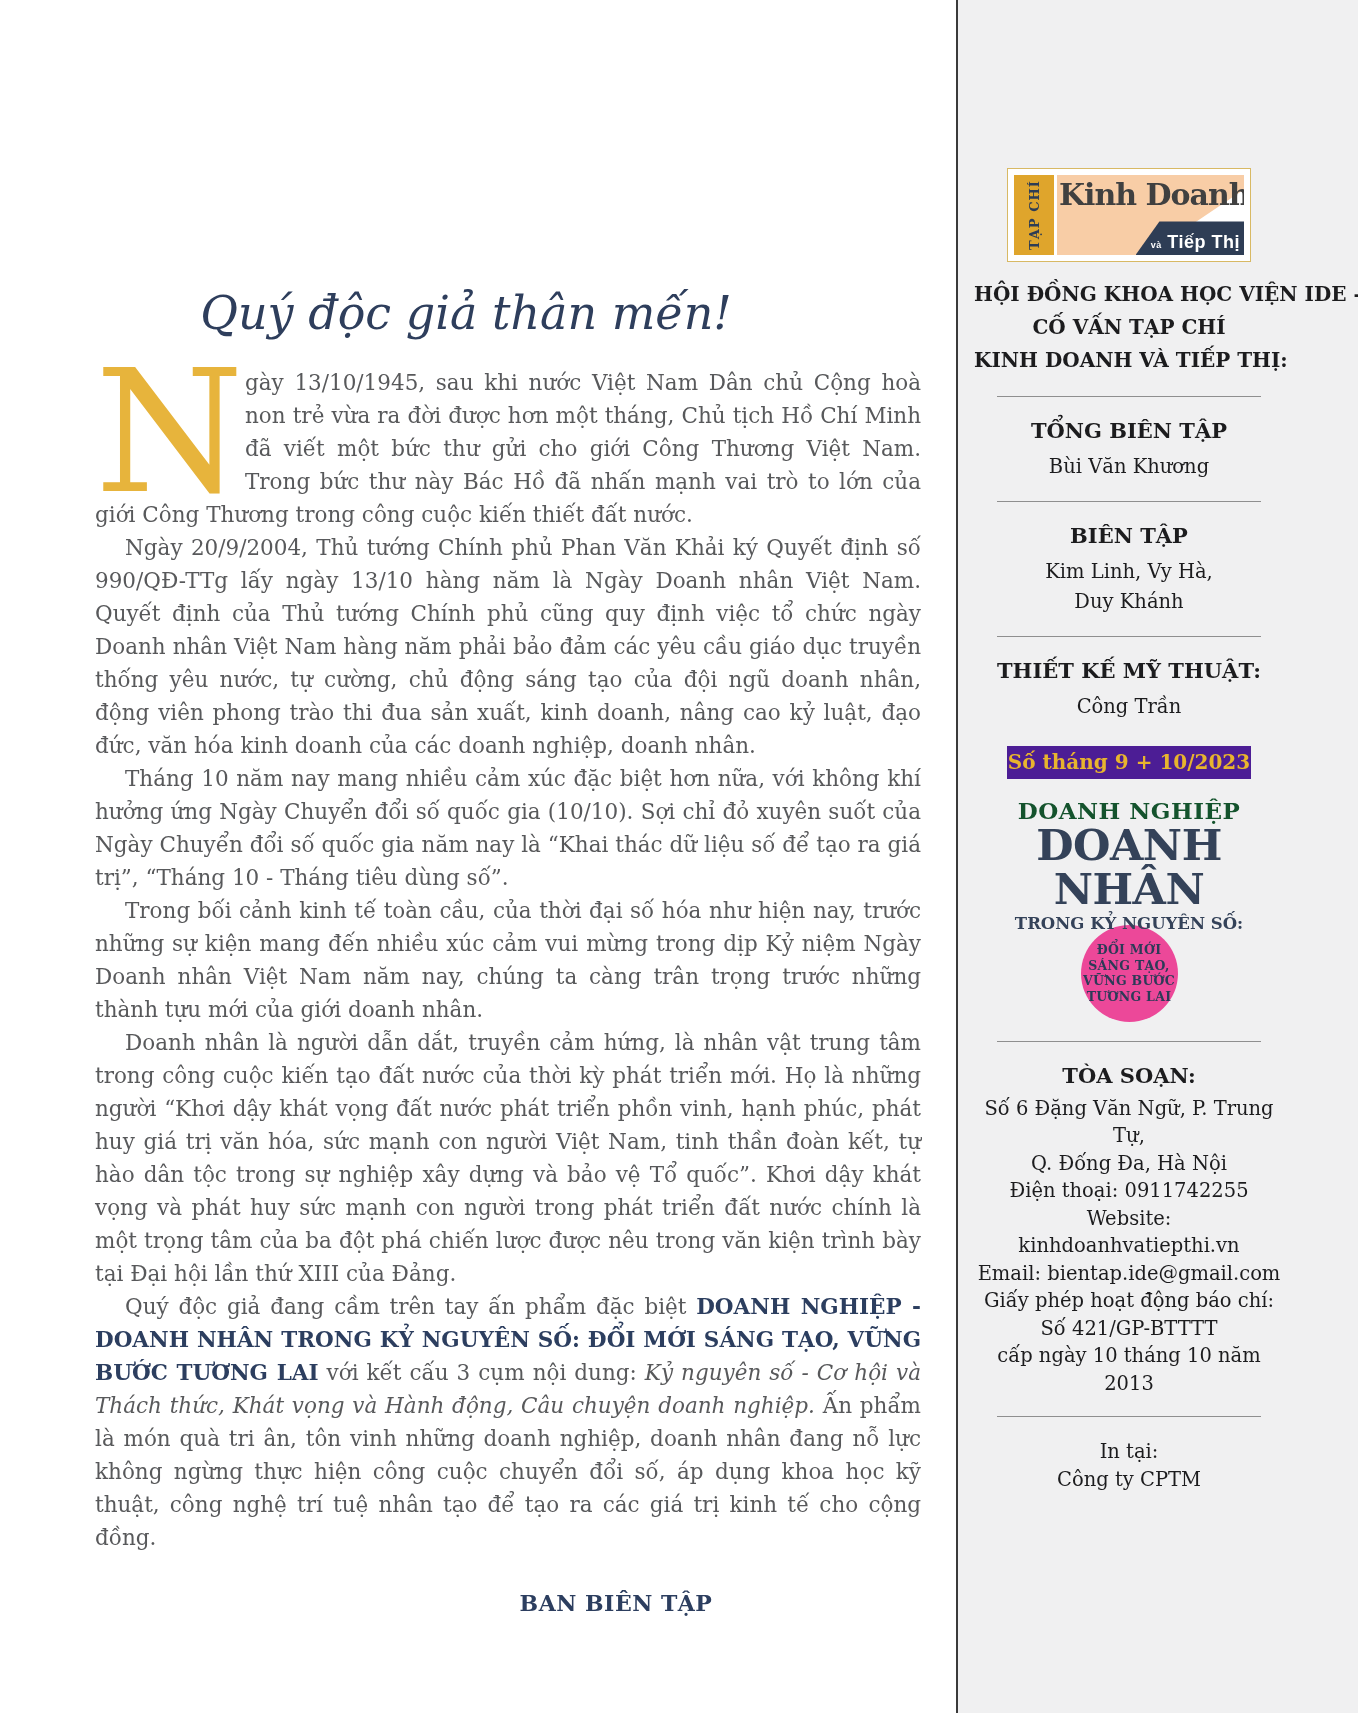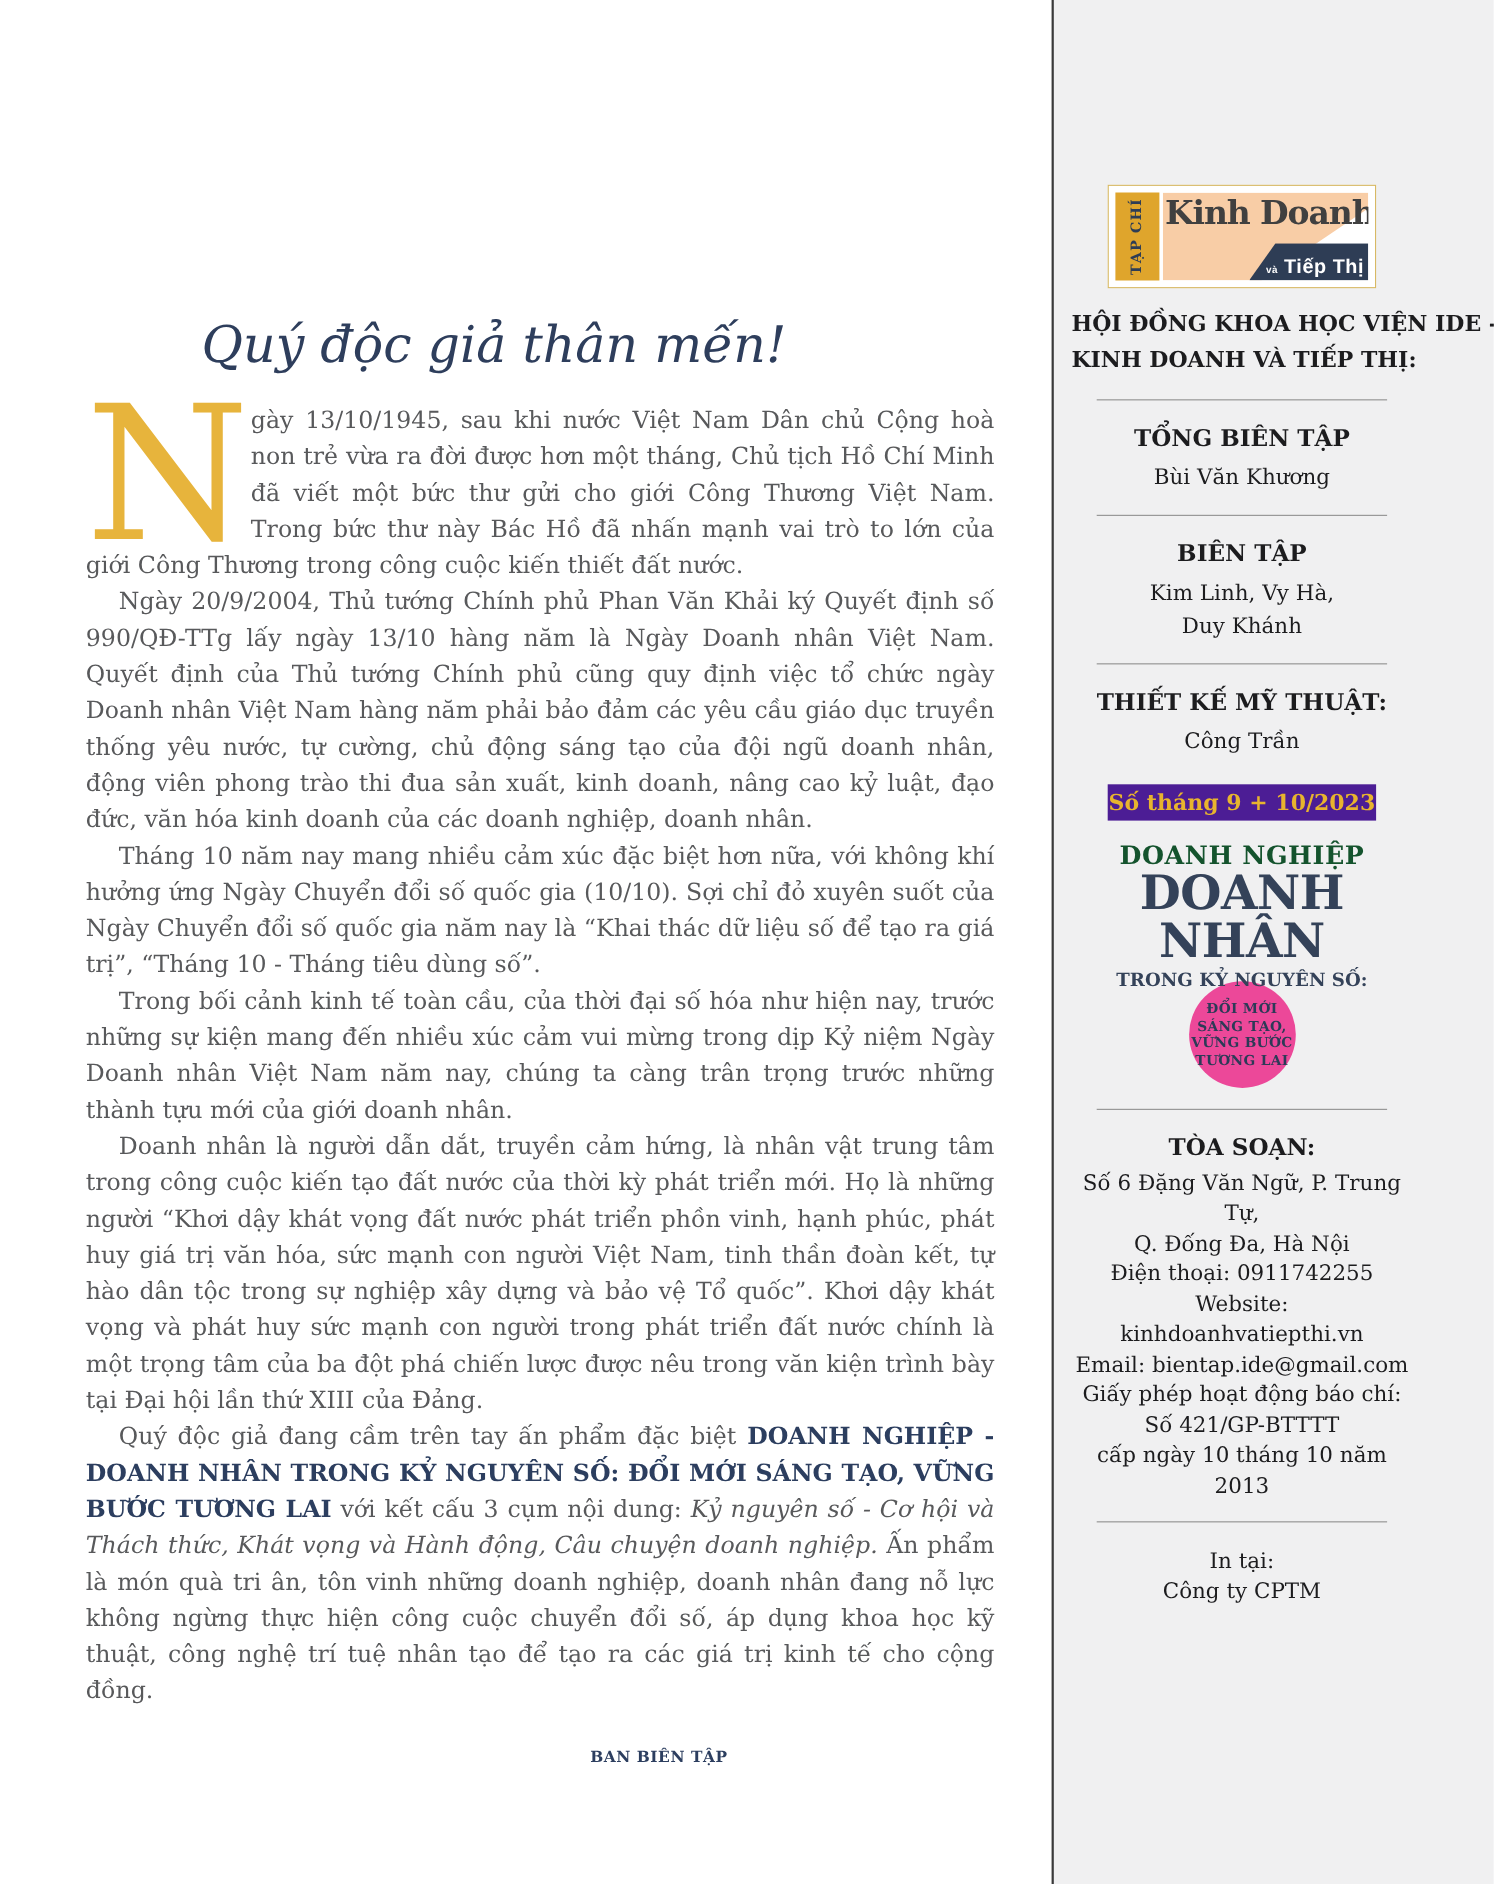--- a/index.html
+++ b/index.html
@@ -1,32 +1,32 @@
 <!DOCTYPE html>
 <html><head>
 <meta charset="utf-8">
 <style>
   html,body{margin:0;padding:0;}
   body{width:1358px;height:1713px;position:relative;background:#ffffff;
        font-family:"DejaVu Serif", serif;-webkit-font-smoothing:antialiased;}
   .page{position:absolute;inset:0;overflow:hidden;}
 
   
-  .main{position:absolute;left:78px;top:286px;width:826px;}
+  .main{position:absolute;left:95px;top:286px;width:826px;}
   .title{font-size:46px;font-style:italic;color:#2e3e5c;text-align:center;
          transform:translateX(-42px);margin:0 0 26px 0;font-weight:400;}
   .bodytext{color:#58595b;font-size:21.5px;line-height:33px;text-align:justify;}
   .bodytext p{margin:0;}
   .bodytext p.indent{text-indent:30px;}
   .dropcap{float:left;width:150px;height:130px;font-size:170px;line-height:132px;
            color:#e7b43c;font-weight:400;}
   .navybold{color:#2c3e5f;font-weight:bold;}
   .ital{font-style:italic;}
   .signature{margin-top:36px;text-align:center;padding-left:216px;
-             color:#2c3e5f;font-weight:bold;font-size:14px;letter-spacing:0.5px;}
+             color:#2c3e5f;font-weight:bold;font-size:22px;letter-spacing:0.5px;}
 
   
   .sidebar{position:absolute;left:956px;top:0;width:402px;height:1713px;
            background:#f0f0f1;border-left:2px solid #3a3a3a;box-sizing:border-box;
            padding:168px 74px 0 16px;text-align:center;color:#1c1c1e;}
   .rule{width:264px;border-top:1px solid #8f8f8f;margin:19px auto 21px auto;height:0;}
 
   
   .logo{width:244px;height:94px;border:1px solid #d8b964;background:#fff;
         padding:6px;box-sizing:border-box;margin:0 auto 16px auto;}
@@ -93,20 +93,21 @@
           <div class="logo-peach"></div>
           <div class="logo-navy"></div>
           <div class="logo-title">Kinh Doanh</div>
           <div class="logo-sub"><span class="logo-va">và</span> <span>Tiếp Thị</span></div>
         </div>
       </div>
     </div>
 
     <div class="council-h">
       <div>HỘI ĐỒNG KHOA HỌC VIỆN IDE -</div>
+      <div>CỐ VẤN TẠP CHÍ</div>
       <div>KINH DOANH VÀ TIẾP THỊ:</div>
     </div>
 
 
     <div class="rule"></div>
 
     <h3 class="sec-h">TỔNG BIÊN TẬP</h3>
     <div class="sec-name">Bùi Văn Khương</div>
 
     <div class="rule"></div>

